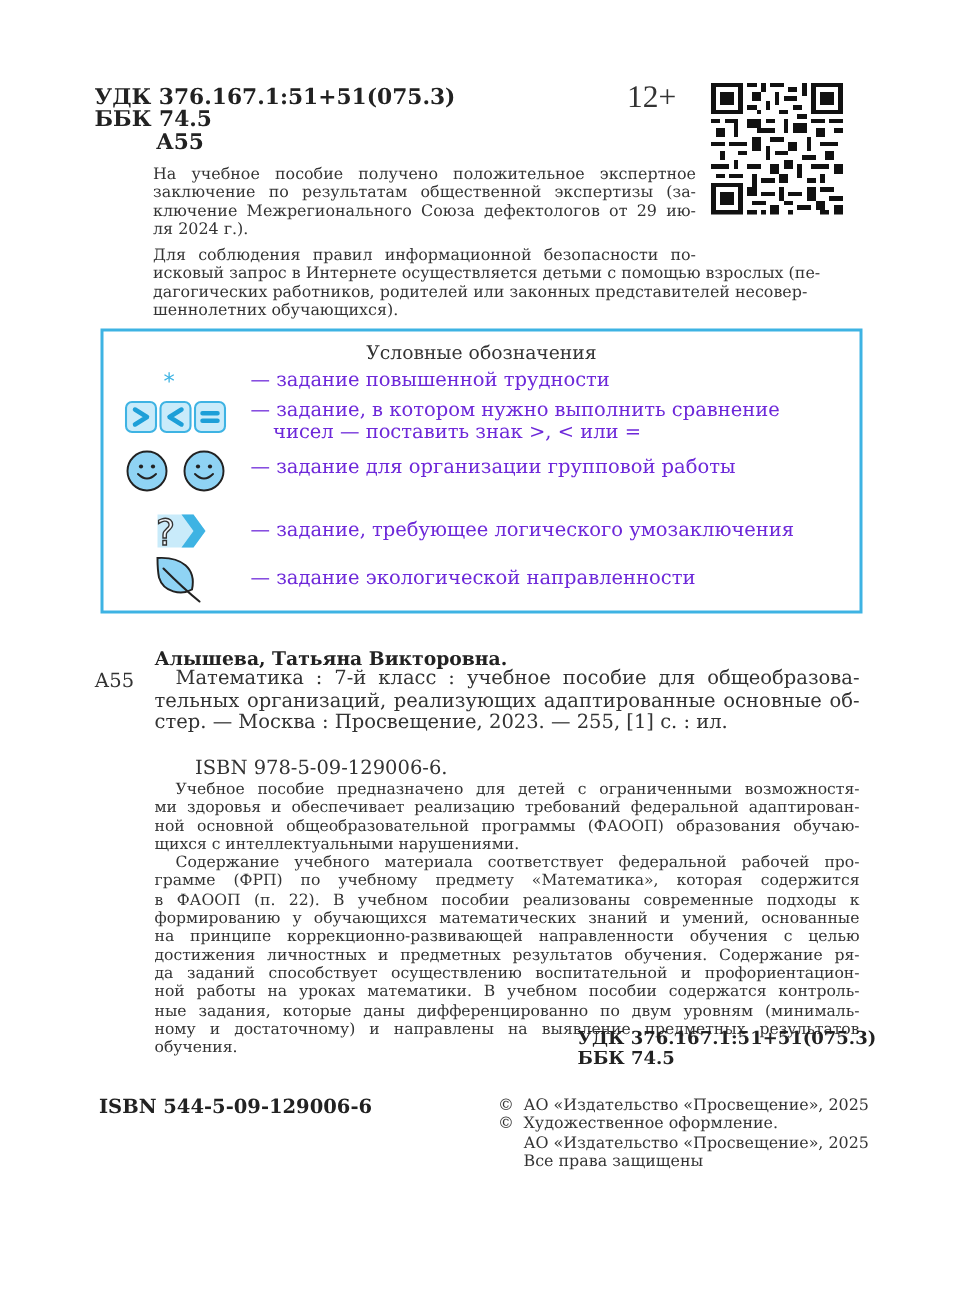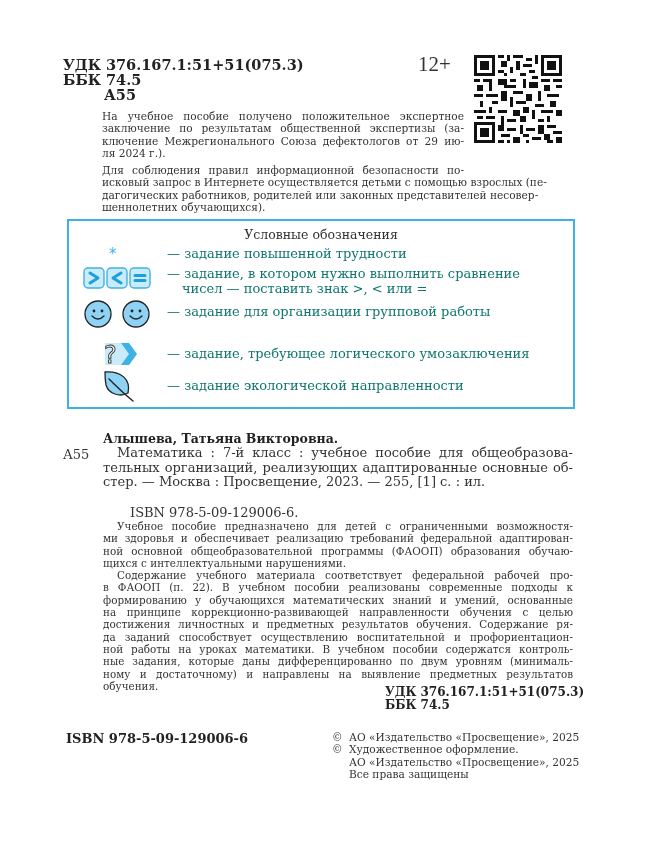--- a/index.html
+++ b/index.html
@@ -20,21 +20,21 @@
   .para .ln.last { text-align-last: left; }
 
   .p1 { left: 102px; top: 110px; width: 362px; }
   .p2 { left: 102px; top: 164px; width: 430px; }
 
   .legend { left: 67px; top: 219px; width: 508px; height: 190px;
             border: 2.5px solid #3eb3e3; box-sizing: border-box; }
   .legend-title { left: 0; top: 6px; width: 100%; text-align: center; font-size: 12.5px; font-weight: normal; color: #333; }
   .lg-row { position: absolute; left: 0; width: 100%; }
   .lg-icon { position: absolute; }
-  .lg-text { position: absolute; left: 98px; font-size: 13px; line-height: 14.5px; color: #0f766e; white-space: nowrap; }
+  .lg-text { position: absolute; left: 98px; font-size: 13px; line-height: 14.5px; color: #6d28d9; white-space: nowrap; }
   .author { left: 103px; top: 431px; font-size: 12.5px; font-weight: bold; color: #222; }
   .a55 { left: 63px; top: 447px; font-size: 13px; color: #333; }
   .cat-text { left: 103px; top: 446px; width: 470px; font-size: 13px; line-height: 14.5px; color: #333; }
   .cat-text .ln { display:block; white-space: nowrap; text-align: justify; text-align-last: justify; }
   .cat-text .ln.first { padding-left: 14px; }
   .cat-text .ln.last { text-align-last: left; }
   .isbn-line { left: 130px; top: 505px; font-size: 13px; color: #333; }
 
   .annot { left: 103px; top: 520px; width: 470px; font-size: 10.4px; line-height: 12.3px; color: #333; }
   .annot .ln { display:block; white-space: nowrap; text-align: justify; text-align-last: justify; }
@@ -171,36 +171,37 @@
 </div>
 
 <div class="abs isbn-line">ISBN 978-5-09-129006-6.</div>
 
 <div class="abs annot">
   <span class="ln ind">Учебное пособие предназначено для детей с ограниченными возможностя-</span>
   <span class="ln">ми здоровья и обеспечивает реализацию требований федеральной адаптирован-</span>
   <span class="ln">ной основной общеобразовательной программы (ФАООП) образования обучаю-</span>
   <span class="ln last">щихся с интеллектуальными нарушениями.</span>
   <span class="ln ind">Содержание учебного материала соответствует федеральной рабочей про-</span>
+  <span class="ln">грамме (ФРП) по учебному предмету «Математика», которая содержится</span>
   <span class="ln">в ФАООП (п. 22). В учебном пособии реализованы современные подходы к</span>
   <span class="ln">формированию у обучающихся математических знаний и умений, основанные</span>
   <span class="ln">на принципе коррекционно-развивающей направленности обучения с целью</span>
   <span class="ln">достижения личностных и предметных результатов обучения. Содержание ря-</span>
   <span class="ln">да заданий способствует осуществлению воспитательной и профориентацион-</span>
   <span class="ln">ной работы на уроках математики. В учебном пособии содержатся контроль-</span>
   <span class="ln">ные задания, которые даны дифференцированно по двум уровням (минималь-</span>
   <span class="ln">ному и достаточному) и направлены на выявление предметных результатов</span>
   <span class="ln last">обучения.</span>
 </div>
 
 <div class="abs udk-bottom">
   <div>УДК 376.167.1:51+51(075.3)</div>
   <div>ББК 74.5</div>
 </div>
 
-<div class="abs isbn-bottom">ISBN 978-5-09-129006-6</div>
+<div class="abs isbn-bottom">ISBN 544-5-09-129006-6</div>
 
 <div class="abs copy">
   <div class="row"><span class="sym">©</span><span>АО «Издательство «Просвещение», 2025</span></div>
   <div class="row"><span class="sym">©</span><span>Художественное оформление.</span></div>
   <div class="row"><span class="sym"></span><span>АО «Издательство «Просвещение», 2025</span></div>
   <div class="row"><span class="sym"></span><span>Все права защищены</span></div>
 </div>
 
 </body></html>

